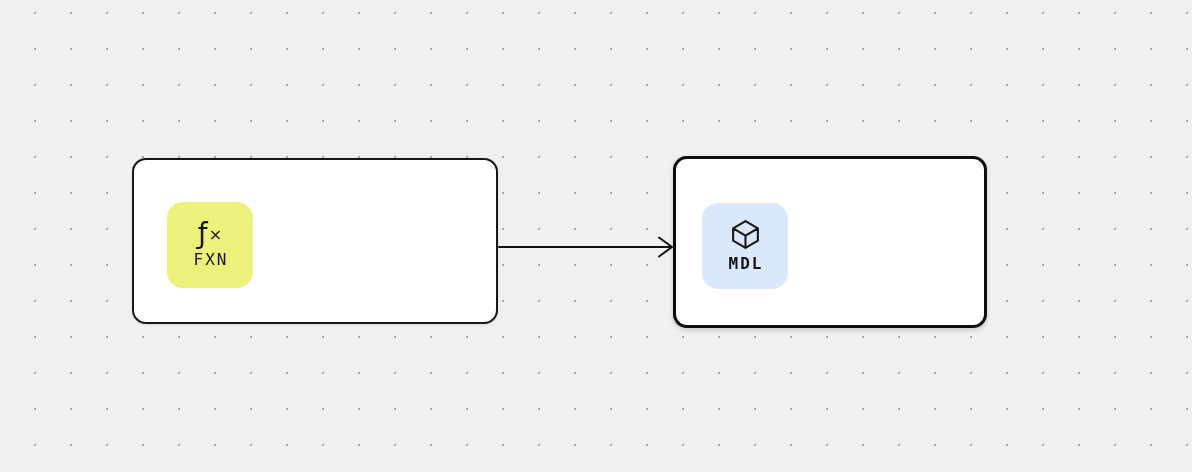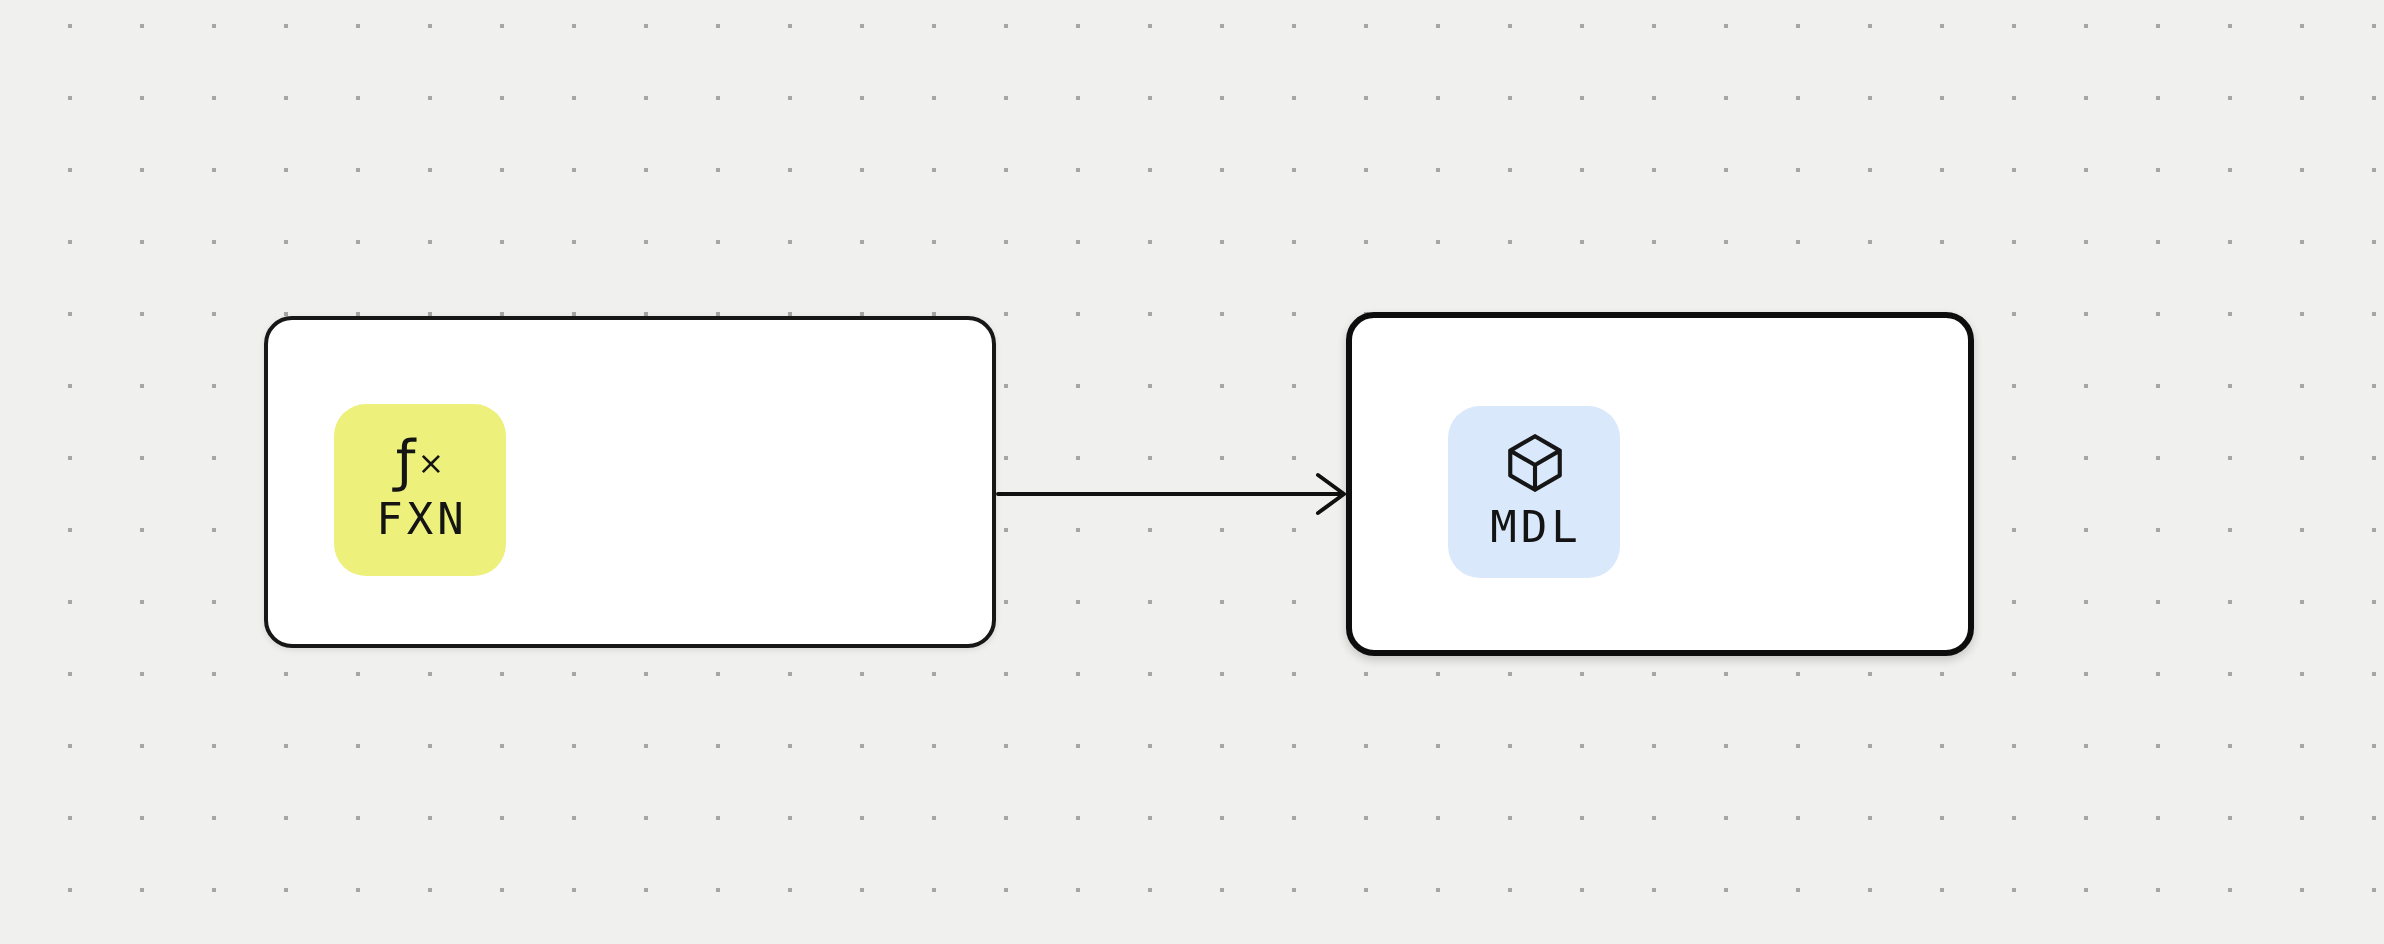--- a/index.html
+++ b/index.html
@@ -53,21 +53,22 @@
     width: 366px;
     height: 166px;
     padding-left: 33px;
   }
 
   .node-mdl {
     left: 673px;
     top: 156px;
     width: 314px;
     height: 172px;
-    padding-left: 48px;
+    padding-left: 26px;
+    font-weight: bold;
   }
 
   .node-inner {
     display: flex;
     align-items: center;
     transform: translateY(4px);
   }
 
   .type-badge {
     width: 86px;
@@ -101,21 +102,21 @@
     margin-left: 1px;
   }
 
   .badge-icon {
     display: block;
     margin-bottom: 4px;
   }
 
   .badge-text {
     font-family: "DejaVu Sans Mono", monospace;
-    font-size: 22px;
+    font-size: 16px;
     letter-spacing: 2px;
     color: #141414;
     line-height: 1.15;
     margin-right: -2px; 
   }
 
   .node-label {
     font-size: 26px;
     color: #111111;
     margin-left: 24px;

